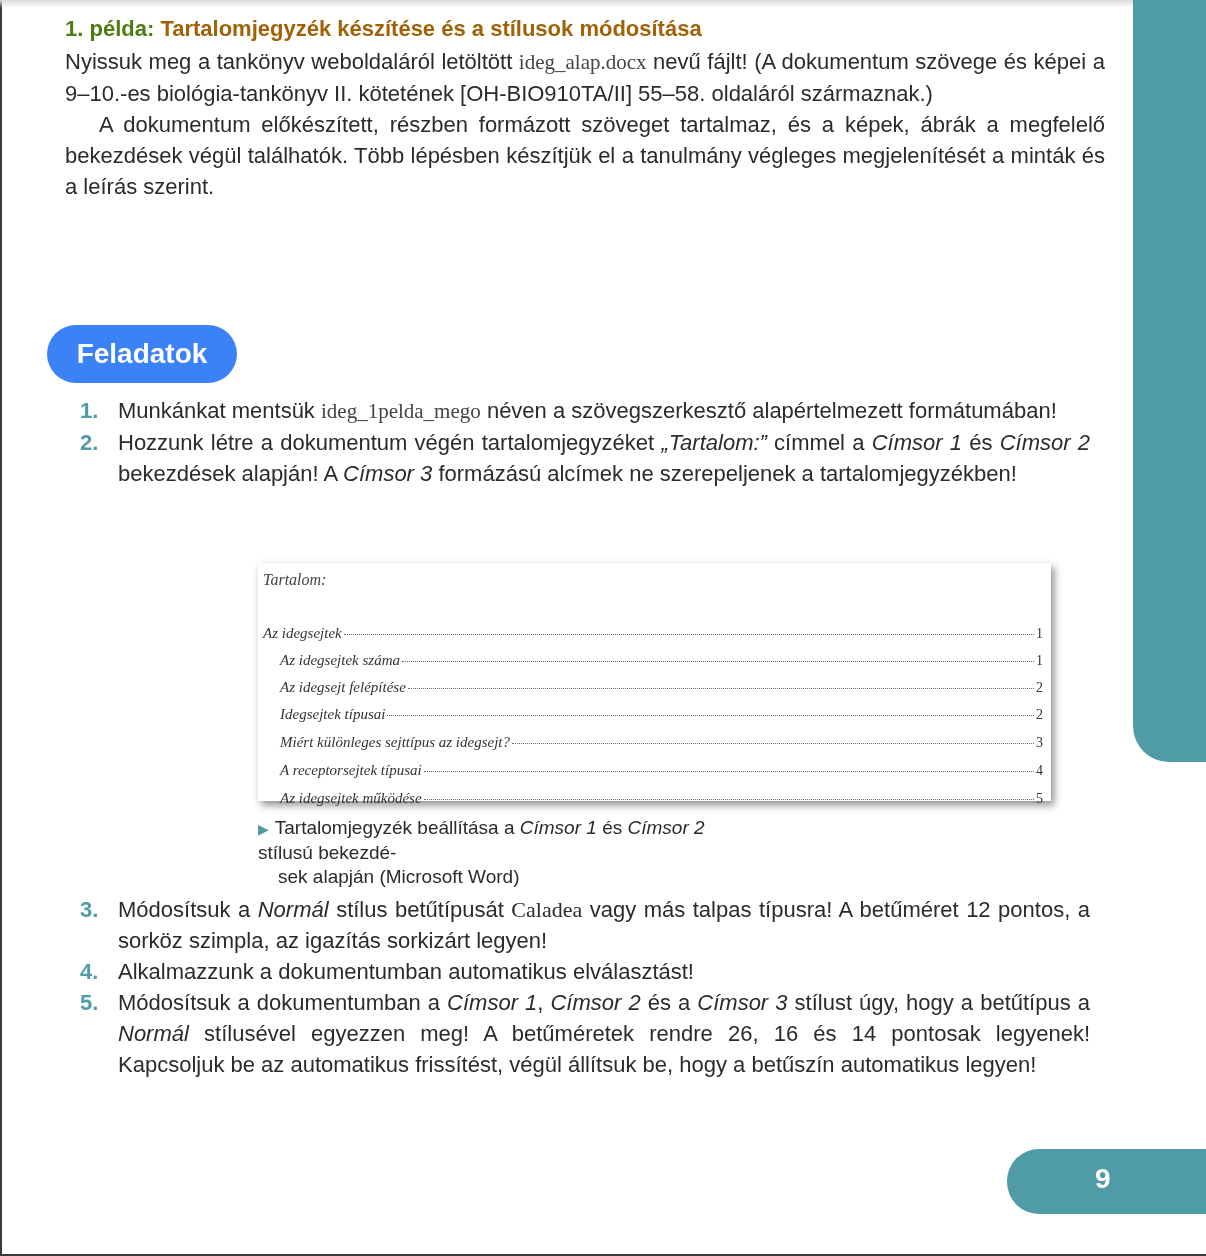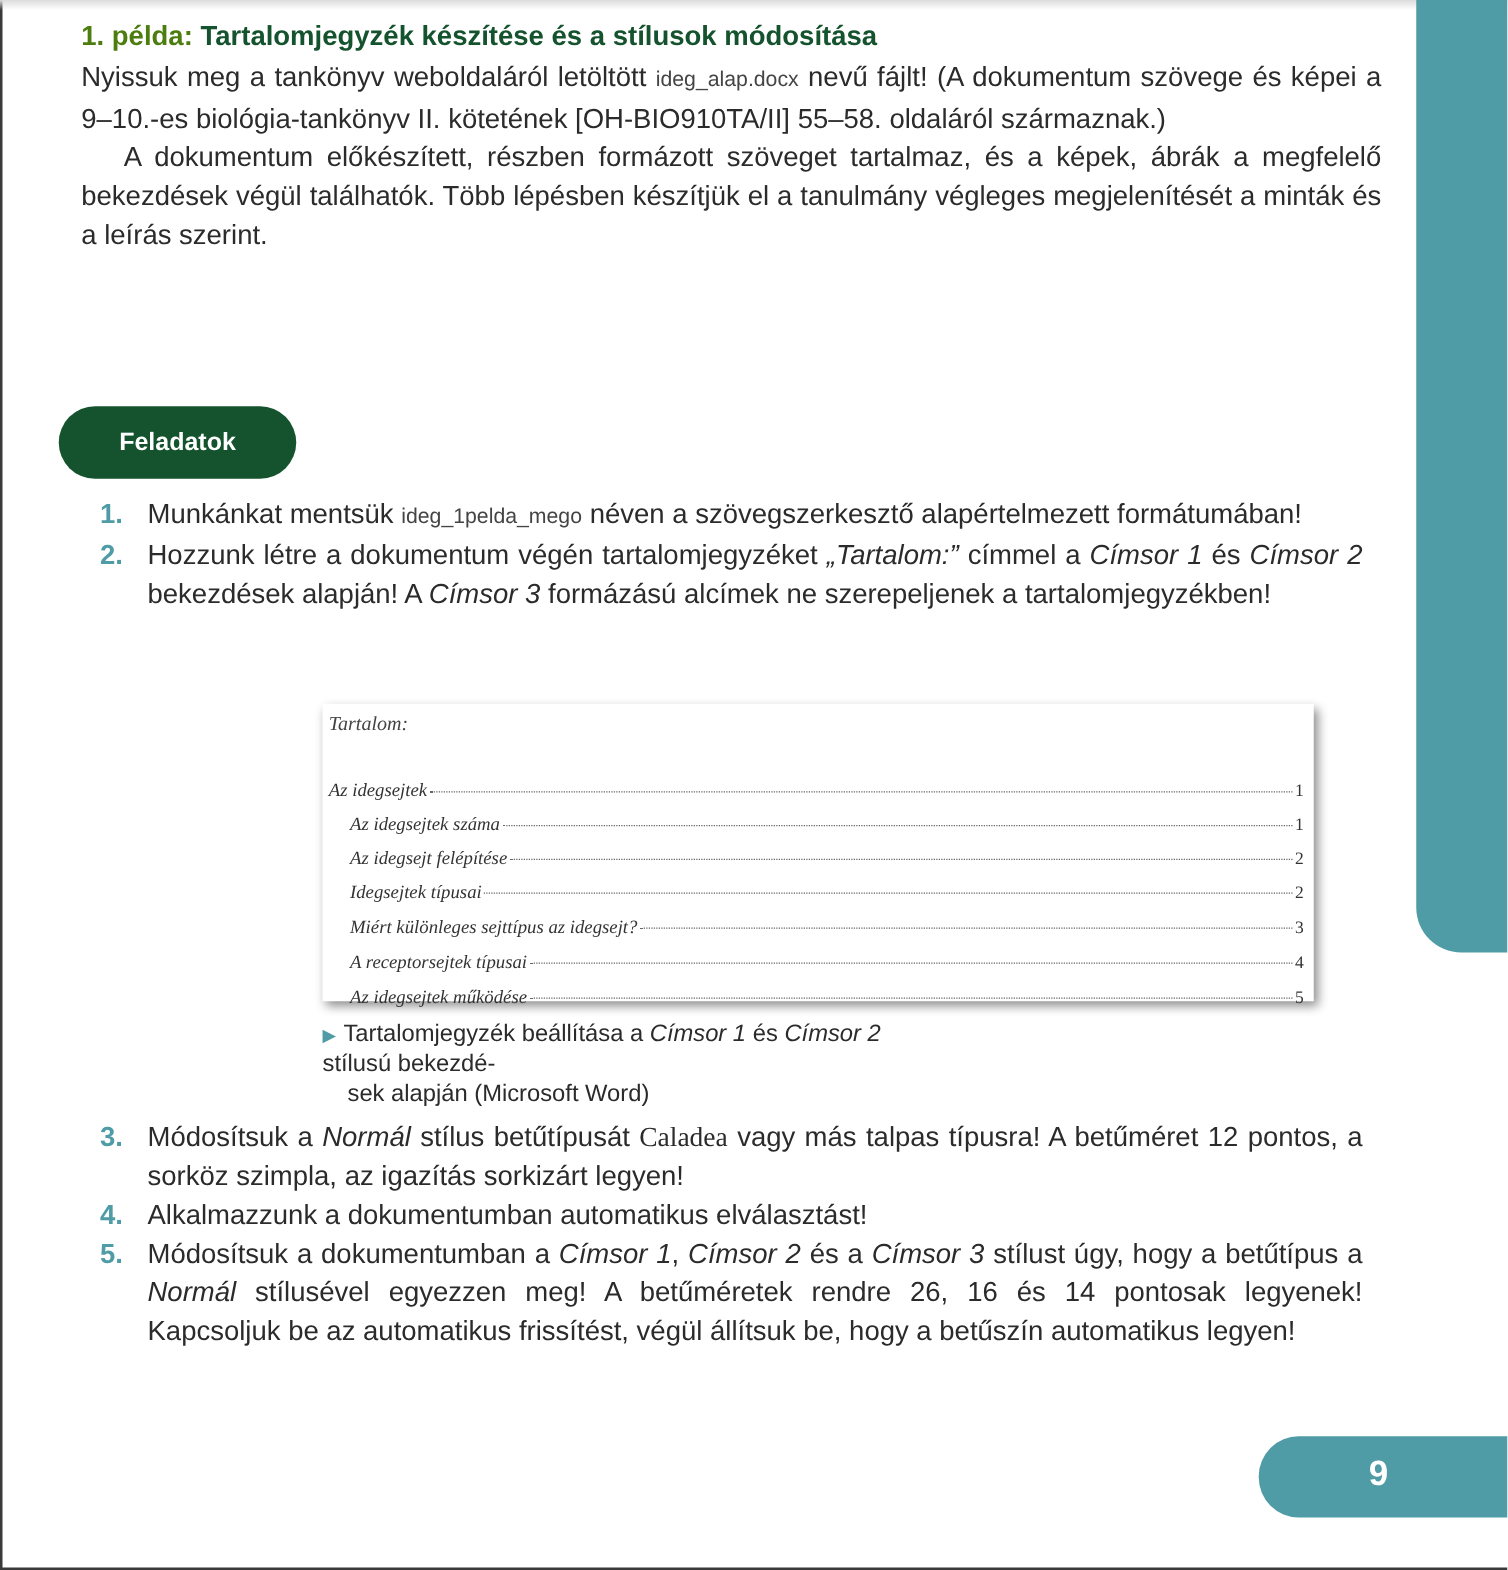--- a/index.html
+++ b/index.html
@@ -22,31 +22,31 @@
     .side-tab {
       position: absolute; left: 1133px; top: 0; width: 73px; height: 762px;
       background: #4f9ca6; border-bottom-left-radius: 36px;
     }
     .content {
       position: absolute; left: 65px; top: 15px; width: 1040px;
       font-size: 22px; line-height: 31px;
     }
     .title-line { font-weight: bold; font-size: 22px; line-height: 28px; margin-bottom: 3px; }
     .title-num { color: #4d7c0f; }
-    .title-text { color: #14532d; }
+    .title-text { color: #a16207; }
     p { margin: 0; text-align: justify; }
     .indent { text-indent: 34px; }
-    .mono { font-family: Liberation Sans, sans-serif; font-size: 17px; color: #444; }
+    .mono { font-family: Liberation Serif, serif; font-size: 21px; color: #444; }
     .ital { font-style: italic; }
     .serif { font-family: "Liberation Serif", "DejaVu Serif", serif; }
 
     .task-pill {
       position: absolute; left: 47px; top: 325px; width: 190px; height: 58px;
-      background: #14532d; border-radius: 29px;
-      color: #ffffff; font-weight: bold; font-size: 20px;
+      background: #3b82f6; border-radius: 29px;
+      color: #ffffff; font-weight: bold; font-size: 28px;
       display: flex; align-items: center; justify-content: center;
     }
 
     .tasks { position: absolute; left: 80px; top: 395px; width: 1010px; font-size: 22px; line-height: 31px; }
     .task { display: flex; }
     .task-num { color: #4f9ca6; font-weight: bold; width: 38px; flex: 0 0 38px; }
     .task-body { flex: 1; text-align: justify; }
 
     .toc-box {
       position: absolute; left: 258px; top: 563px; width: 793px; height: 238px;

